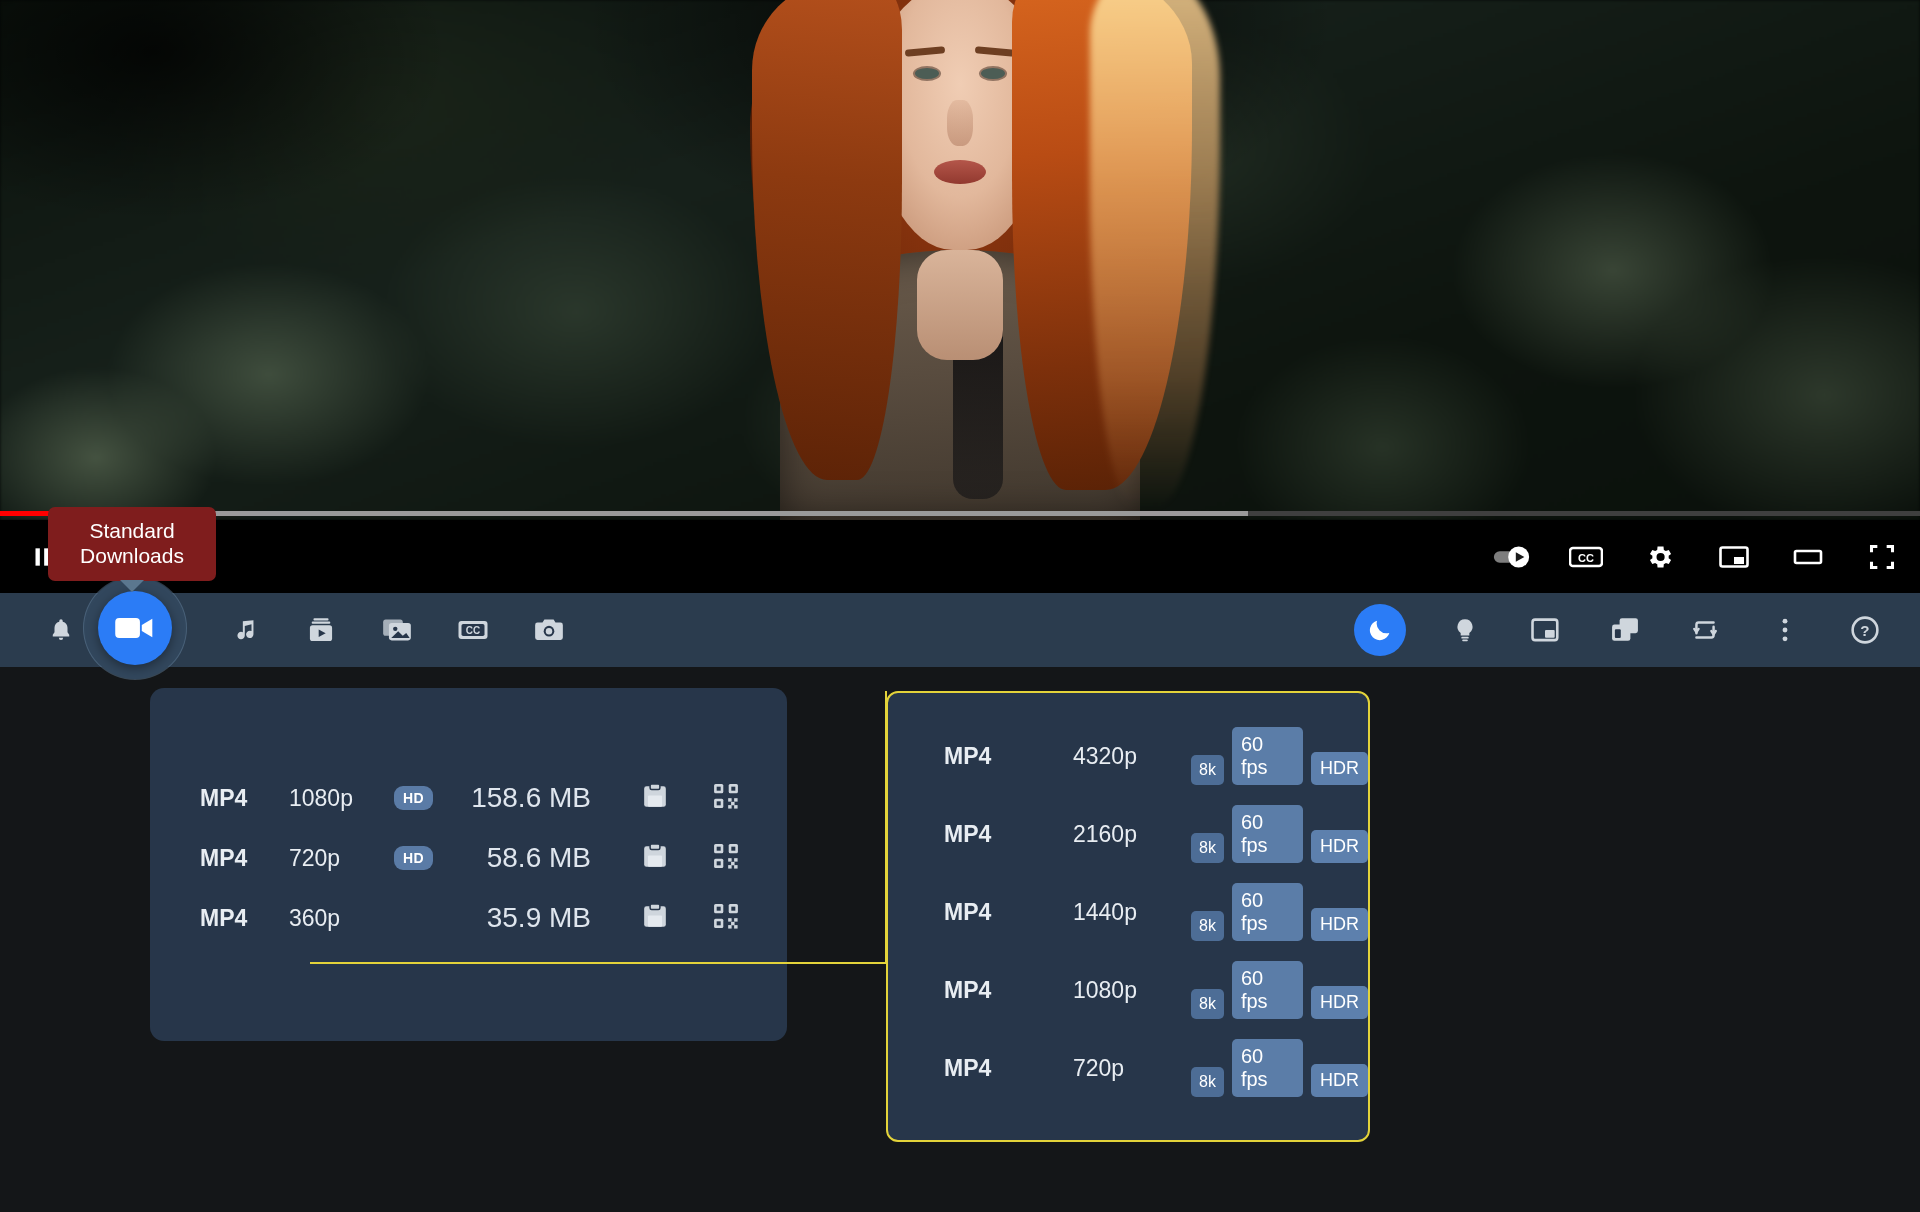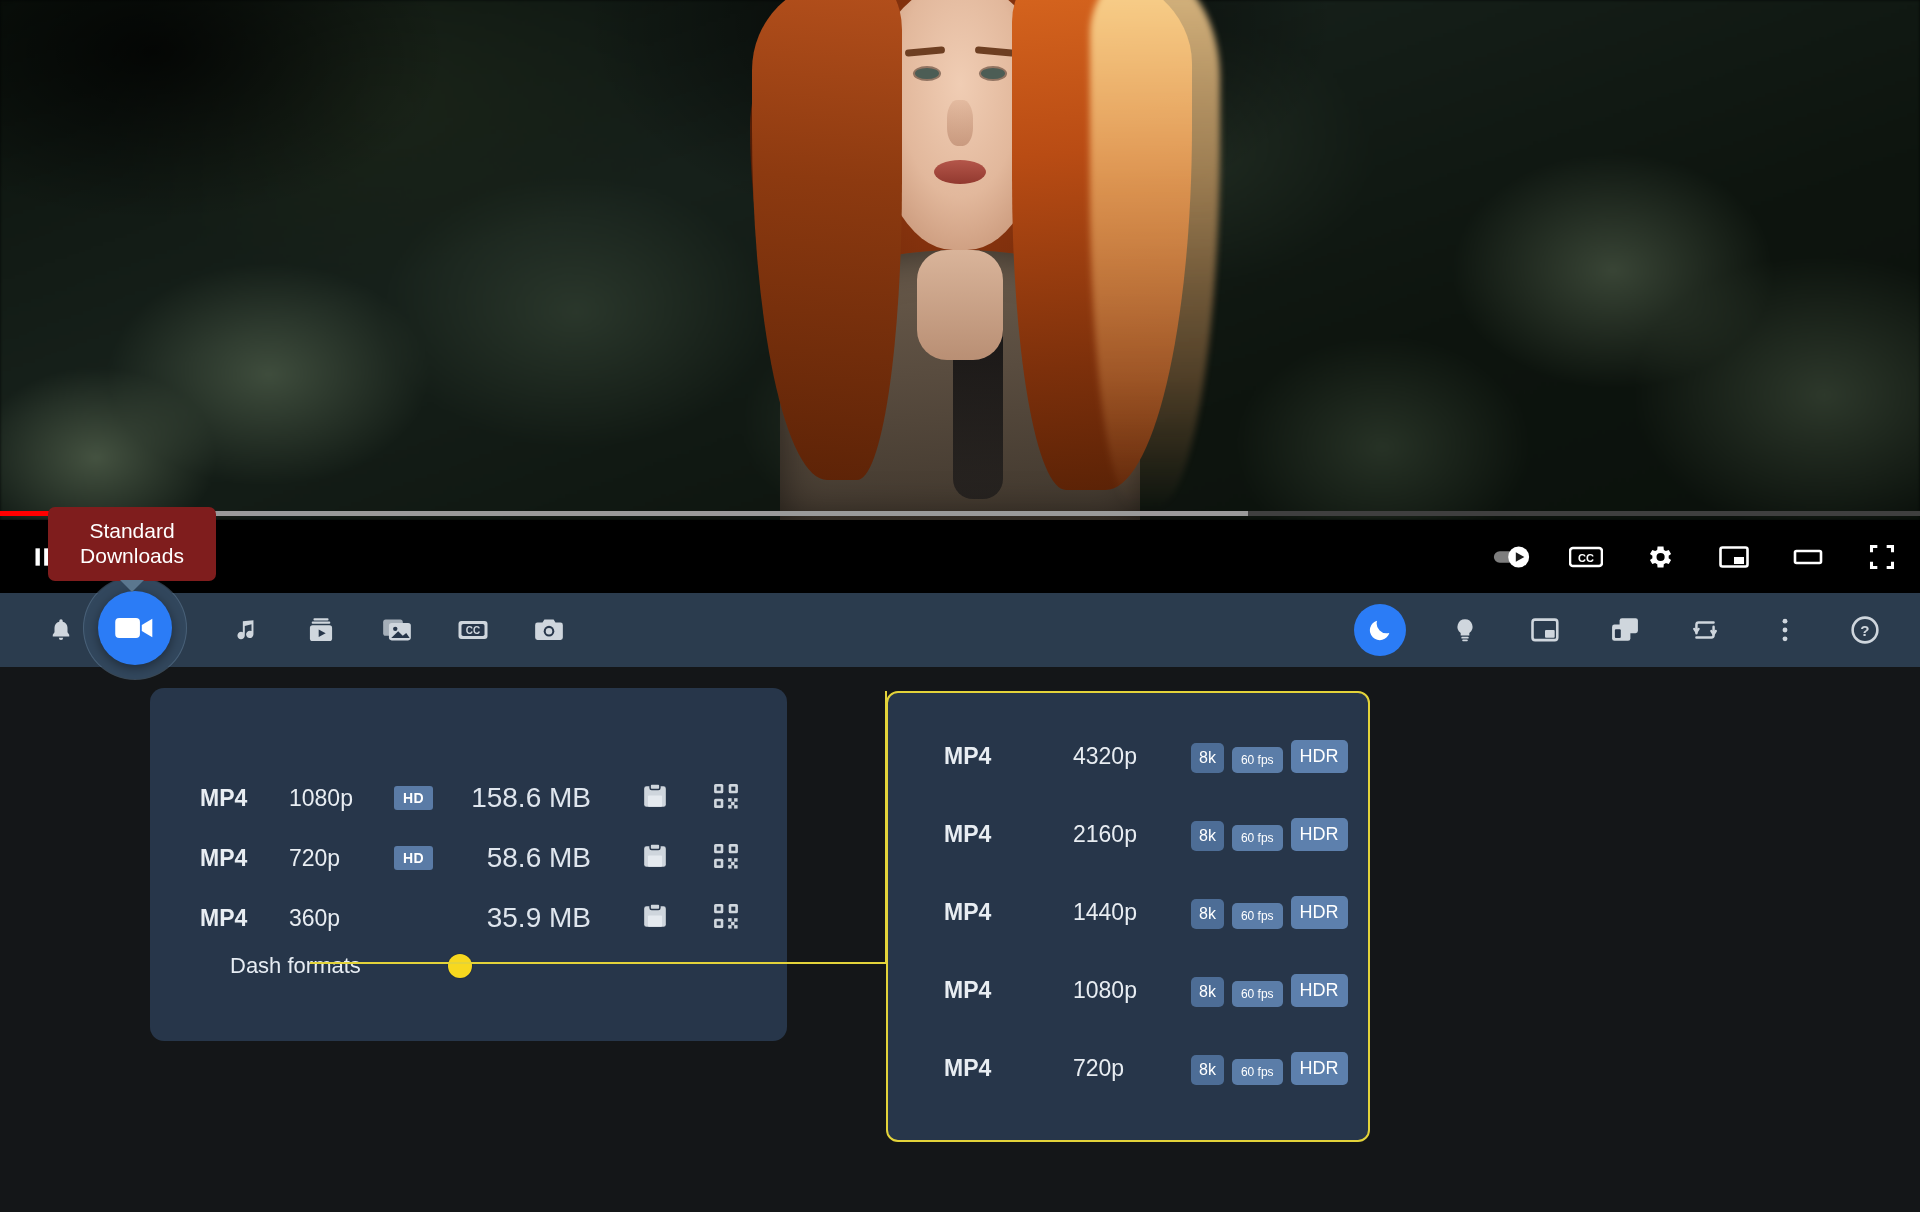--- a/index.html
+++ b/index.html
@@ -146,21 +146,21 @@
   }
   .dl-head-text { color:#f4f1ee; font-size:24px; font-weight:bold; letter-spacing:.1px; }
   .dl-rows { position:absolute; left:0; top:80px; width:637px; }
   .dl-row { position:relative; height:60px; display:flex; align-items:center; }
   .c-fmt  { position:absolute; left:50px;  color:#e8edf2; font-size:23px; font-weight:bold; }
   .c-res  { position:absolute; left:139px; color:#e8edf2; font-size:23px; }
   .c-hd   { position:absolute; left:244px; }
   .hd-badge {
     display:inline-flex; align-items:center; justify-content:center;
     background:#5a7ba6; color:#fff; font-size:14px; font-weight:bold;
-    padding:4px 9px; border-radius:3px; letter-spacing:.5px;
+    padding:4px 9px; border-radius:9px; letter-spacing:.5px;
   }
   .c-size { position:absolute; right:196px; color:#dfe6ee; font-size:28px; text-align:right; }
   .c-act1 { position:absolute; right:120px; cursor:pointer; }
   .c-act2 { position:absolute; right:48px;  cursor:pointer; }
   .dash-row { position:absolute; left:0; bottom:55px; width:637px; height:40px; display:flex; align-items:center; }
   .dash-label { position:absolute; left:80px; color:#e6ecf3; font-size:22px; }
   .dash-dot {
     position:absolute; left:298px; width:24px; height:24px; border-radius:50%;
     background:#f7d81f; cursor:pointer; box-shadow:0 0 0 1px rgba(0,0,0,.1);
   }
@@ -173,21 +173,21 @@
     position:absolute; left:886px; top:691px; width:484px; height:451px;
     background:#27364a; border:2px solid #e3d33a; border-radius:12px;
   }
   .dp-row { position:relative; height:78px; display:flex; align-items:center; }
   .dp-rows { position:absolute; left:0; top:24px; width:100%; }
   .dp-fmt { position:absolute; left:56px; color:#e8edf2; font-size:23px; font-weight:bold; }
   .dp-res { position:absolute; left:185px; color:#e8edf2; font-size:23px; }
   .dp-tags { position:absolute; left:303px; display:flex; gap:8px; align-items:flex-end; }
   .tag {
     display:inline-flex; align-items:center; justify-content:center;
-    background:#5a7ba6; color:#fff; border-radius:5px; font-size:12px; padding:6px 9px;
+    background:#5a7ba6; color:#fff; border-radius:5px; font-size:20px; padding:6px 9px;
   }
   .tag.k8 { background:#4d6d96; font-size:16px; padding:6px 8px; }
   .tag.fps { background:#5b7da8; }
   .tag.hdr { background:#5d80ad; font-size:18px; }
 </style>
 </head>
 <body>
 
 <div id="root">
 
@@ -463,24 +463,20 @@
             <rect x="14" y="14" width="3.2" height="3.2"></rect>
               <rect x="19.5" y="14" width="3.2" height="3.2"></rect>
             <rect x="16.7" y="17.4" width="3.2" height="3.2"></rect>
             <rect x="14" y="20.4" width="3.2" height="3.2"></rect>
               <rect x="19.5" y="20.4" width="3.2" height="3.2"></rect>
           </svg>
         </span>
       </div>
     </div>
 
-    <div class="dash-row">
-      <span class="dash-label">Dash formats</span>
-      <span class="dash-dot"></span>
-    </div>
   </div>
 
   <div class="dash-panel">
     <div class="dp-rows">
       <div class="dp-row">
         <span class="dp-fmt">MP4</span>
         <span class="dp-res">4320p</span>
         <span class="dp-tags">
           <span class="tag k8">8k</span>
           <span class="tag fps">60 fps</span>

